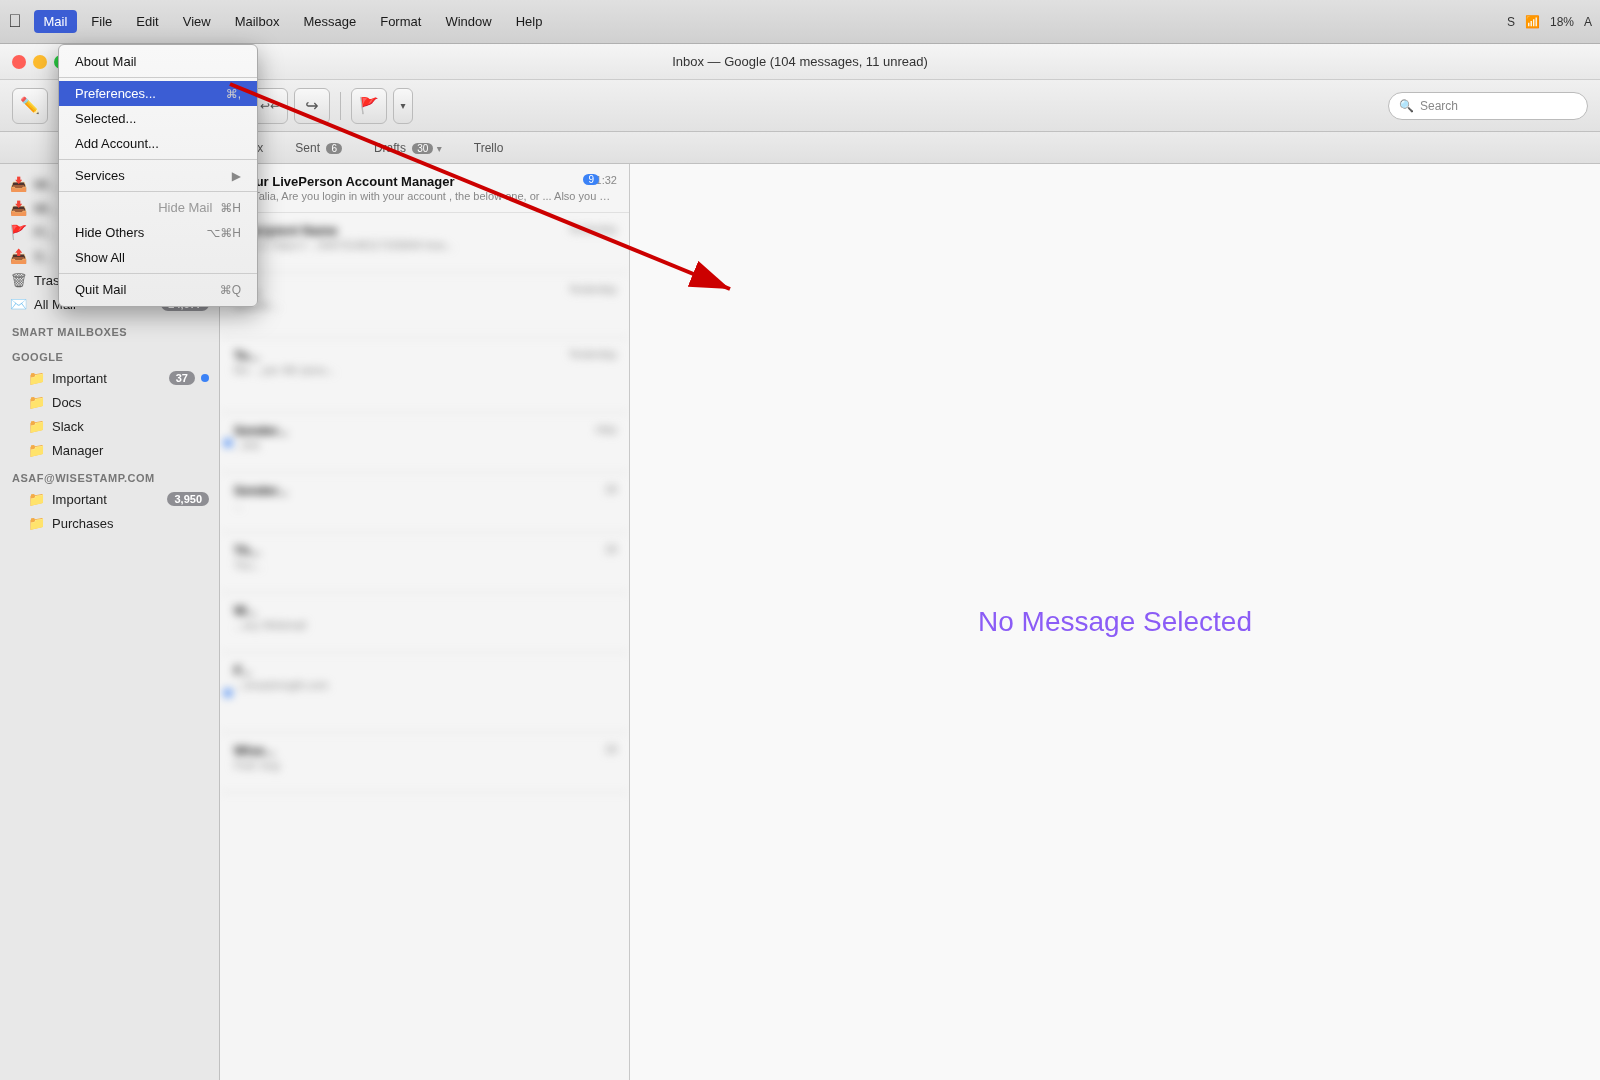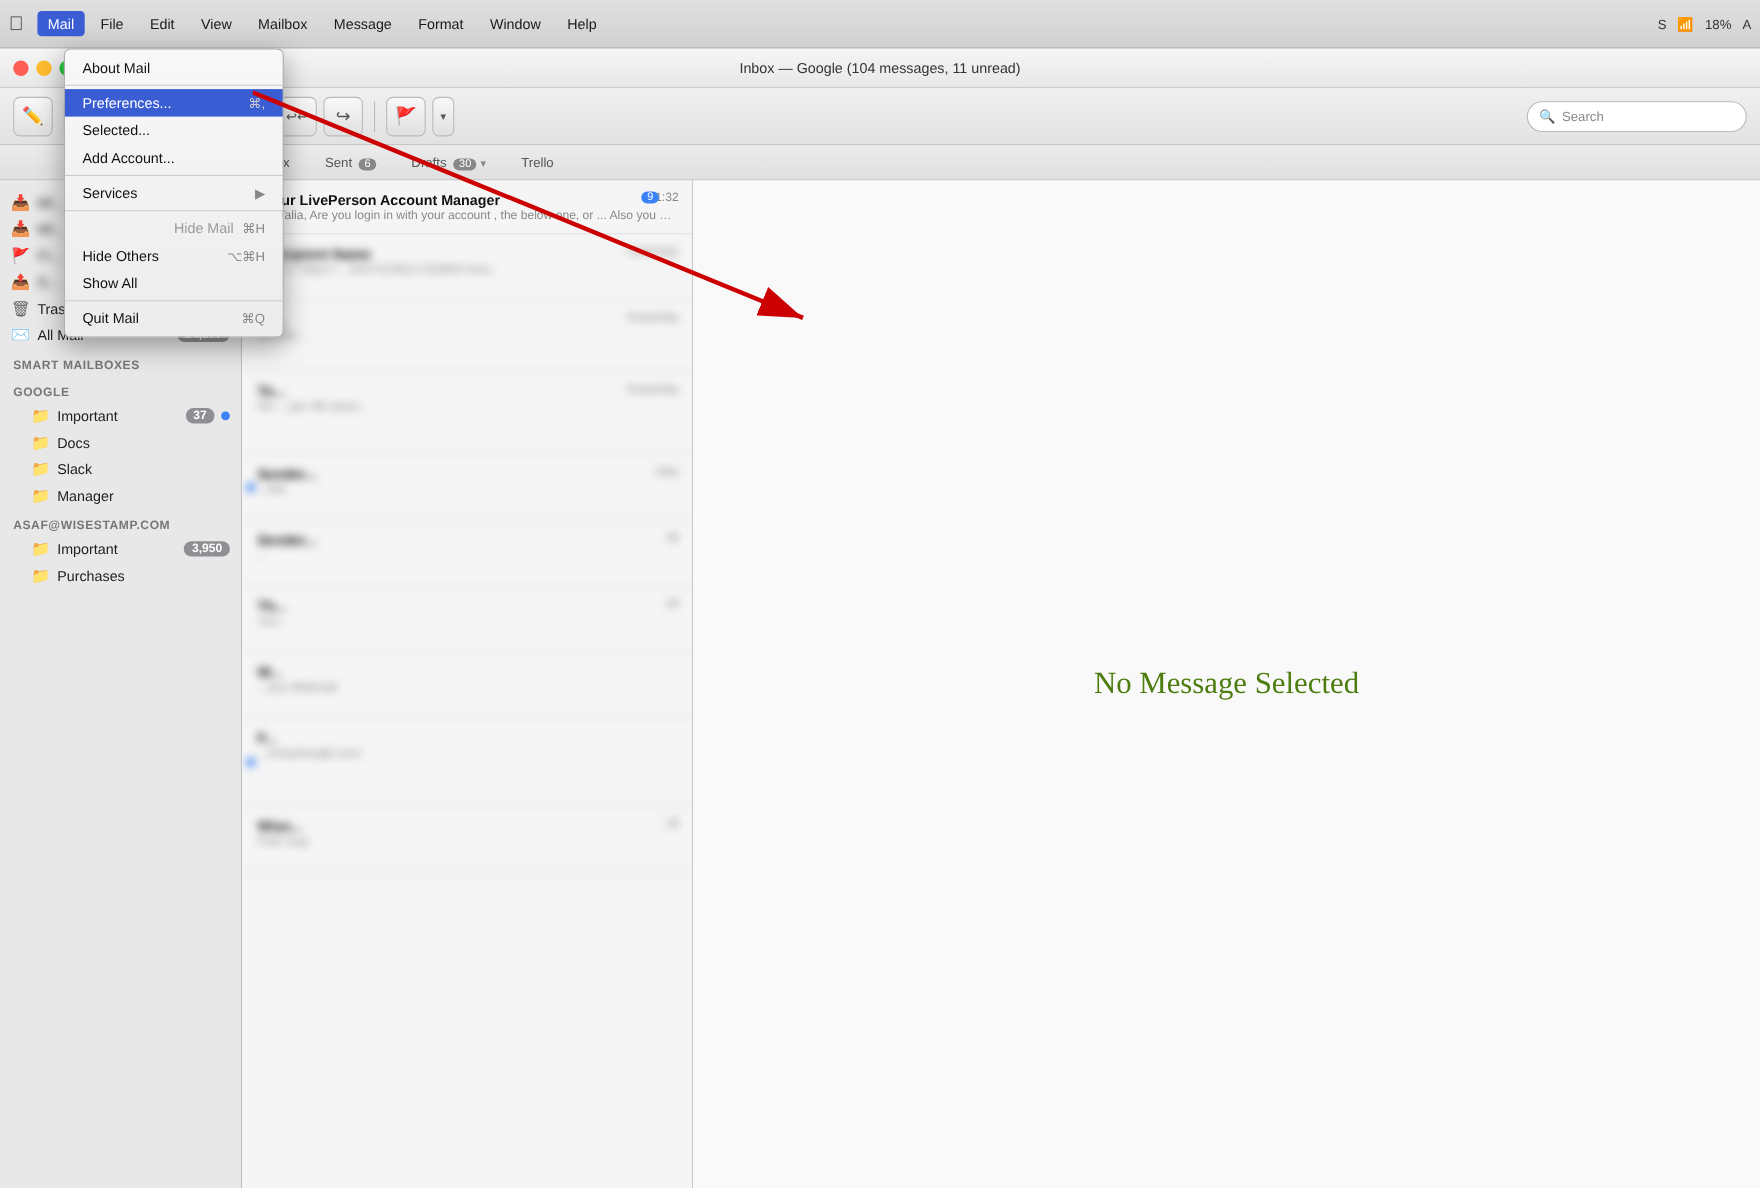--- a/index.html
+++ b/index.html
@@ -255,23 +255,22 @@
     
     .message-pane {
       flex: 1;
       background: #f9f9f9;
       display: flex;
       align-items: center;
       justify-content: center;
     }
     .no-message {
       font-size: 28px;
-      color: #4d7c0f;
+      color: #8b5cf6;
       font-weight: 300;
-      font-family: Liberation Serif, serif;
     }
 
     
     .dropdown-menu {
       position: absolute;
       top: 44px;
       left: 58px;
       background: linear-gradient(to bottom, #f8f8f8, #ececec);
       border: 1px solid #aaa;
       border-radius: 6px;

